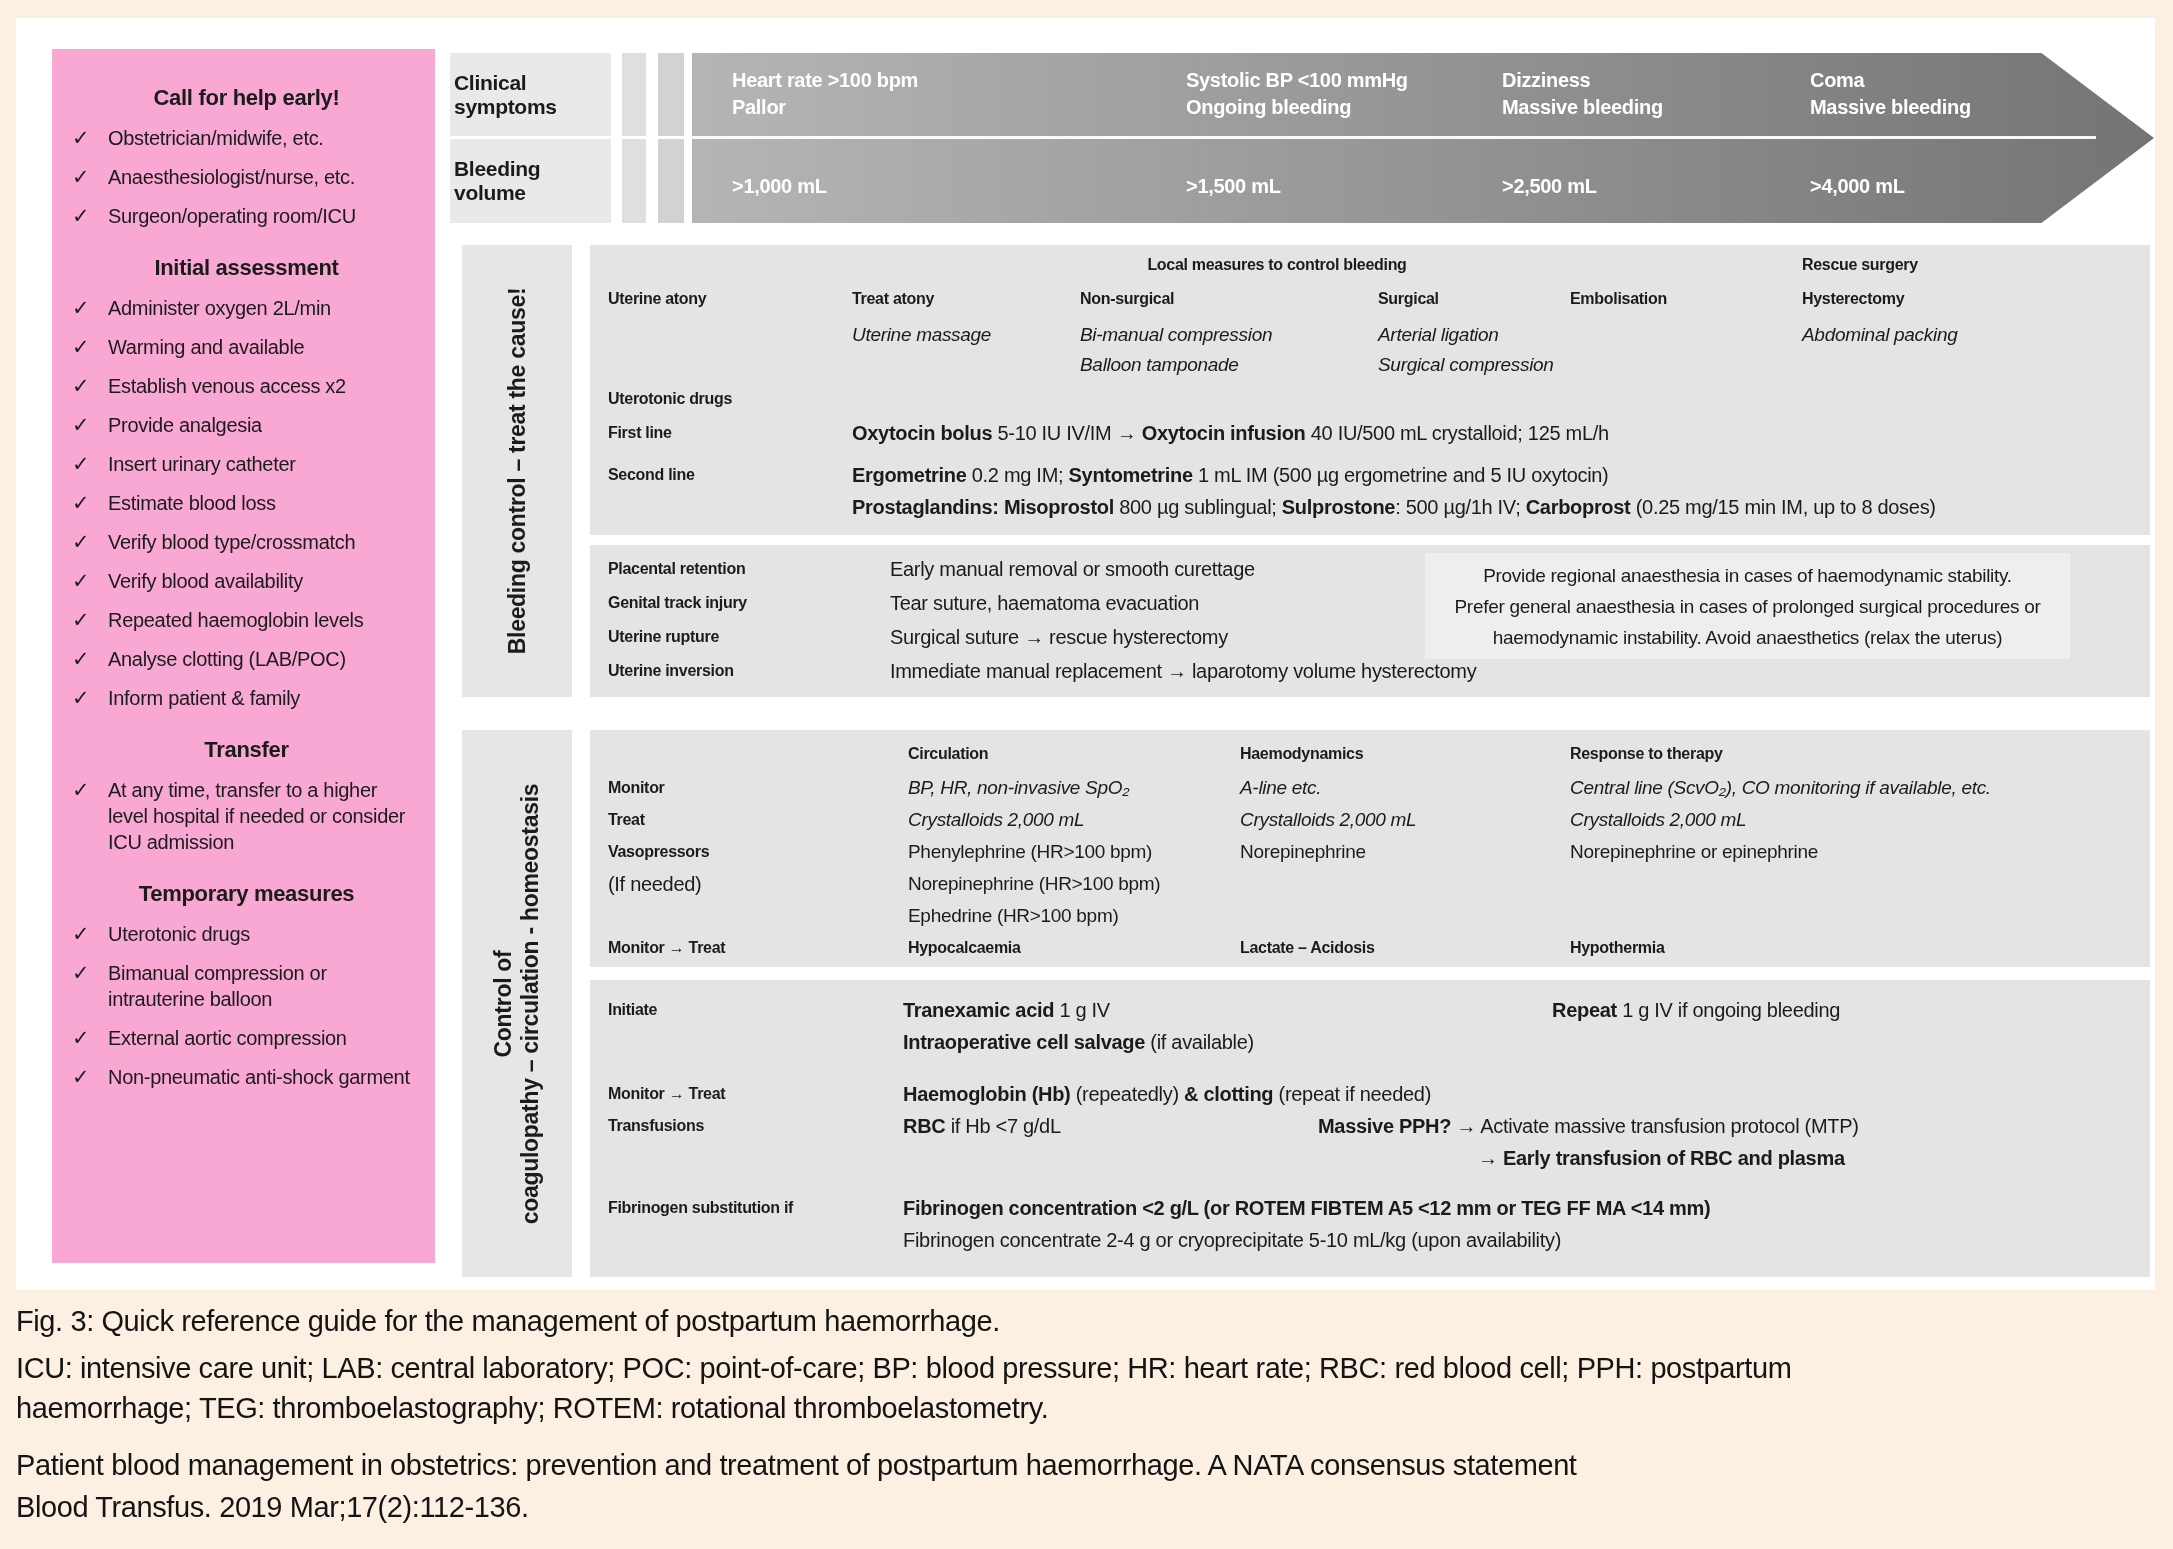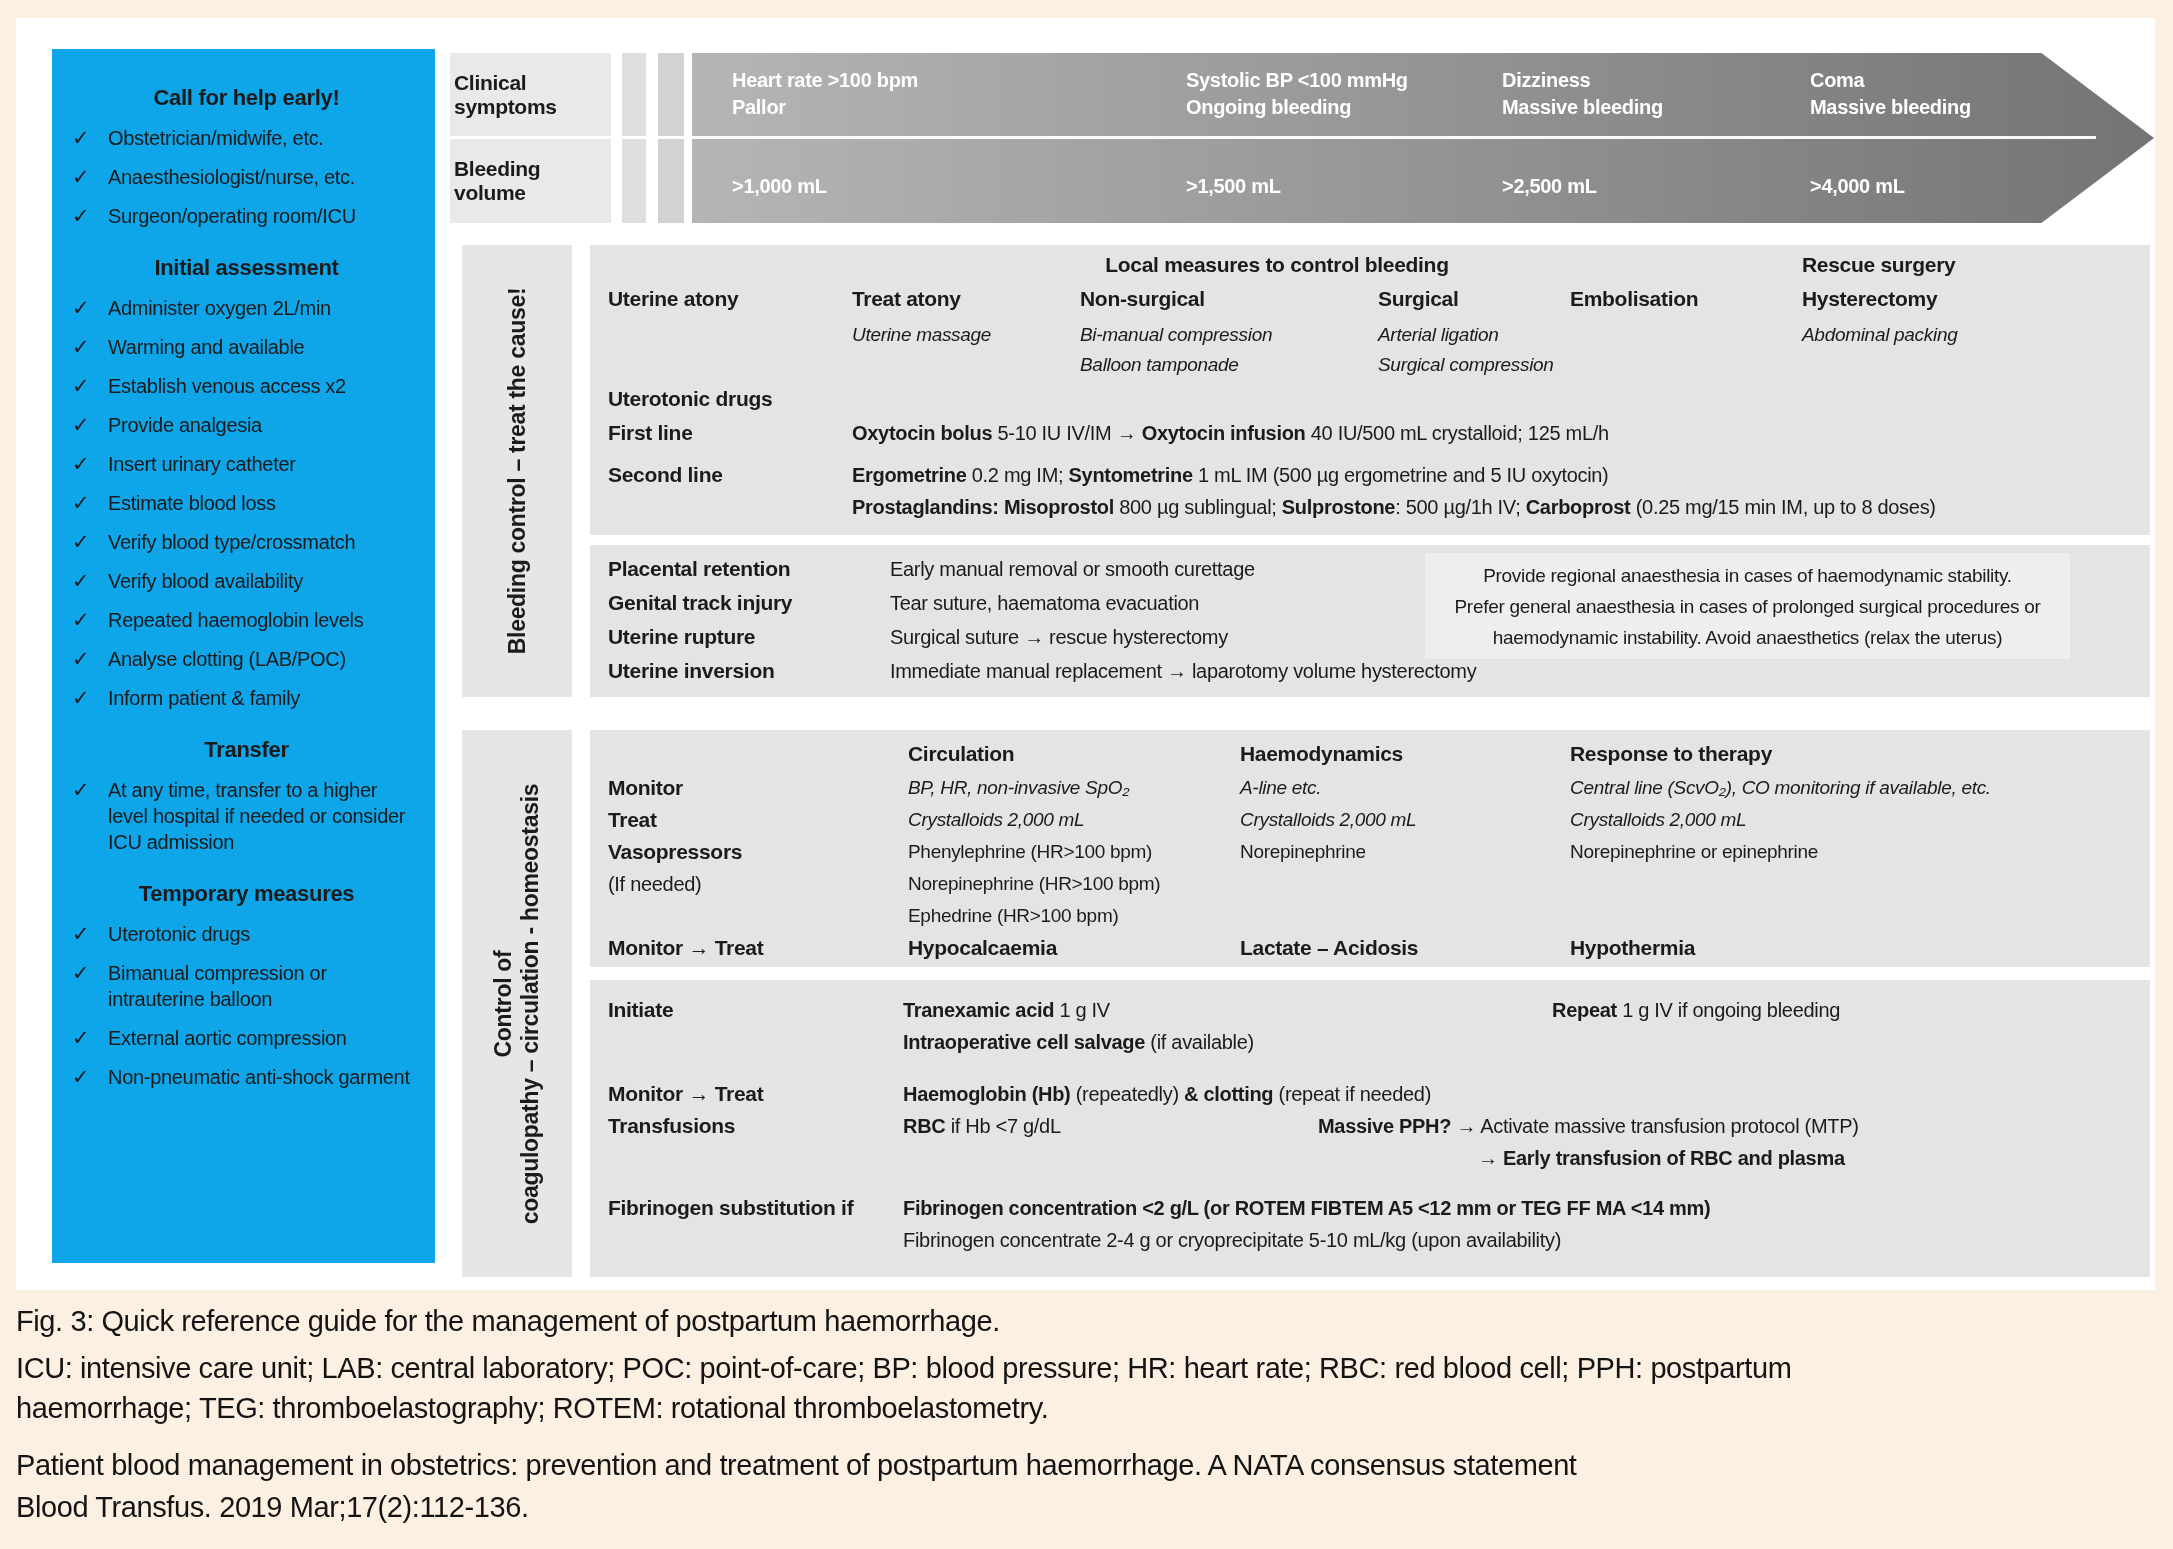--- a/index.html
+++ b/index.html
@@ -6,21 +6,21 @@
   body{
     width:2173px;height:1549px;position:relative;overflow:hidden;
     background:#fbf0e2;color:#1b1b1b;
     font-family:"Liberation Sans","DejaVu Sans",sans-serif;
     letter-spacing:-0.3px;
   }
   .b{font-weight:bold;}
   .i{font-style:italic;}
   .panel-white{position:absolute;left:16px;top:18px;width:2139px;height:1272px;background:#ffffff;}
   
-  .sidebar{position:absolute;left:52px;top:49px;width:383px;height:1214px;background:#0ea5e9;box-sizing:border-box;padding:30px 14px 0 20px;}
+  .sidebar{position:absolute;left:52px;top:49px;width:383px;height:1214px;background:#f9a8d4;box-sizing:border-box;padding:30px 14px 0 20px;}
   .sb-title{text-align:center;font-weight:bold;font-size:22px;margin:26px 0 14px 0;}
   .sb-title.first{margin-top:6px;}
   .sb-item{display:flex;gap:12px;font-size:20px;line-height:26px;margin-bottom:13px;}
   .sb-item .chk{width:24px;flex:0 0 24px;font-size:21px;}
   
   .sev-label-box{position:absolute;left:450px;top:53px;width:161px;height:170px;background:#e9e9e9;}
   .sev-strip1{position:absolute;left:622px;top:53px;width:24px;height:170px;background:#dfdfdf;}
   .sev-strip2{position:absolute;left:658px;top:53px;width:26px;height:170px;background:#d2d2d2;}
   .sev-cell{position:absolute;left:0;width:100%;display:flex;align-items:center;box-sizing:border-box;padding-left:4px;font-weight:bold;font-size:21px;}
   .hline{position:absolute;left:0;top:83px;height:3px;width:100%;background:#ffffff;}
@@ -29,21 +29,21 @@
     clip-path:polygon(0 0,92.3% 0,100% 50%,92.3% 100%,0 100%);}
   .arrow .hline{width:96%;background:rgba(255,255,255,0.95);}
   .stage{position:absolute;top:14px;color:#ffffff;font-weight:bold;font-size:20px;line-height:27px;}
   .vol{position:absolute;top:122px;color:#ffffff;font-weight:bold;font-size:20px;}
   
   .vstrip{position:absolute;left:462px;width:110px;background:#e6e6e6;}
   .vstrip .vtxt{position:absolute;left:50%;top:50%;transform:translate(-50%,-50%) rotate(-90deg);
     font-weight:bold;font-size:23px;line-height:27px;text-align:center;white-space:pre-line;}
   .gpanel{position:absolute;left:590px;width:1560px;background:#e4e4e4;}
   .t{position:absolute;font-size:20px;line-height:24px;white-space:nowrap;}
-  .h{font-weight:bold;font-size:21px;}
+  .h{font-weight:bold;font-size:16px;}
   .sm{font-size:19px;}
   .note{position:absolute;left:835px;top:8px;width:645px;height:106px;background:#eeeeee;
     text-align:center;font-size:19px;line-height:31px;padding-top:7px;box-sizing:border-box;}
   
   .caption{position:absolute;left:16px;top:1304px;width:2146px;font-size:29px;color:#141414;letter-spacing:-0.4px;}
   .caption .fig{margin:0 0 10px 0;line-height:34px;}
   .caption .abbr{margin:0 0 16px 0;line-height:40px;}
   .caption .src{margin:0;line-height:42px;}
 </style>
 </head>

